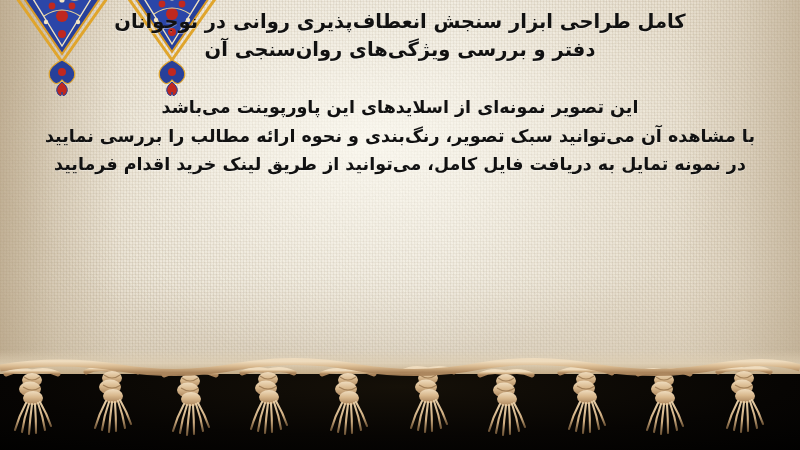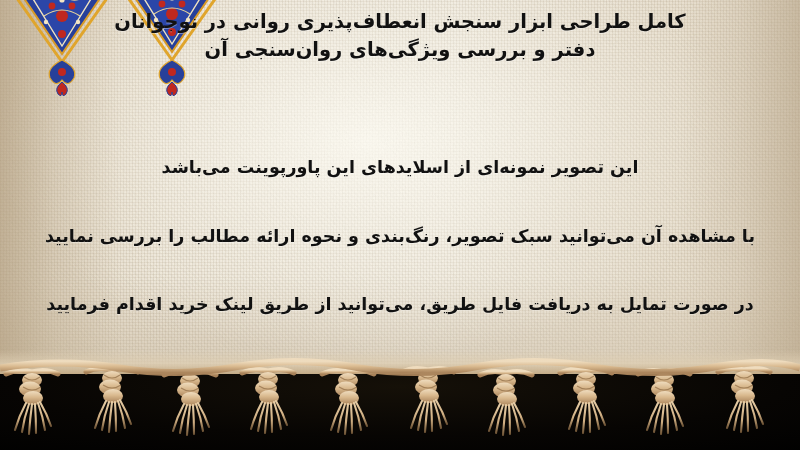--- a/index.html
+++ b/index.html
@@ -44,37 +44,36 @@
 
   
   .motif{position:absolute;}
   .motif-a{left:6px;top:-24px;}
   .motif-b{left:116px;top:-26px;}
 
   
   .text-wrap{
     position:absolute;left:0;top:0;width:800px;height:374px;
     display:flex;flex-direction:column;align-items:center;
-    padding-top:8px;box-sizing:border-box;gap:20px;
+    padding-top:8px;box-sizing:border-box;
   }
   .title-block{width:100%;text-align:center;}
   .title-line{
     color:#111;font-weight:bold;line-height:1.42;
     font-size:19px;letter-spacing:0px;
     text-shadow:0 1px 0 rgba(255,255,255,0.35);
     direction:rtl;
   }
   .title-line.l1{font-size:19.5px;}
   .title-line.l2{font-size:19.5px;}
   .body-block{width:100%;text-align:center;margin-top:30px;}
   .body-line{
     color:#111;font-weight:bold;line-height:1.62;
     font-size:17.5px;direction:rtl;
     text-shadow:0 1px 0 rgba(255,255,255,0.30);
-    margin-top:40px;
   }
 
   
   .fringe-zone{
     position:absolute;left:0;top:350px;width:800px;height:100px;
   }
   .carpet-edge{
     position:absolute;left:0;top:0;width:800px;height:30px;
     background:
       linear-gradient(180deg, rgba(233,224,207,0) 0%, rgba(222,206,178,0.75) 45%, rgba(196,172,136,0.95) 78%, rgba(150,124,90,0.9) 100%);
@@ -185,21 +184,21 @@
   </svg>
 
   <div class="text-wrap">
     <div class="title-block">
       <div class="title-line l1">کامل طراحی ابزار سنجش انعطاف‌پذیری روانی در نوجوانان</div>
       <div class="title-line l2">دفتر و بررسی ویژگی‌های روان‌سنجی آن</div>
     </div>
     <div class="body-block">
       <div class="body-line">این تصویر نمونه‌ای از اسلایدهای این پاورپوینت می‌باشد</div>
       <div class="body-line">با مشاهده آن می‌توانید سبک تصویر، رنگ‌بندی و نحوه ارائه مطالب را بررسی نمایید</div>
-      <div class="body-line">در صورت تمایل به دریافت فایل طریق، می‌توانید از طریق لینک خرید اقدام فرمایید</div>
+      <div class="body-line">در نمونه تمایل به دریافت فایل کامل، می‌توانید از طریق لینک خرید اقدام فرمایید</div>
     </div>
   </div>
 
   <div class="fringe-zone">
     <div class="carpet-edge"></div>
     <div class="black-base"></div>
     <svg class="knot-row" viewBox="0 0 800 100" preserveAspectRatio="none">
       <defs>
         <linearGradient id="cord" x1="0" y1="0" x2="0" y2="1">
           <stop offset="0%" stop-color="#efdcbe"></stop>

